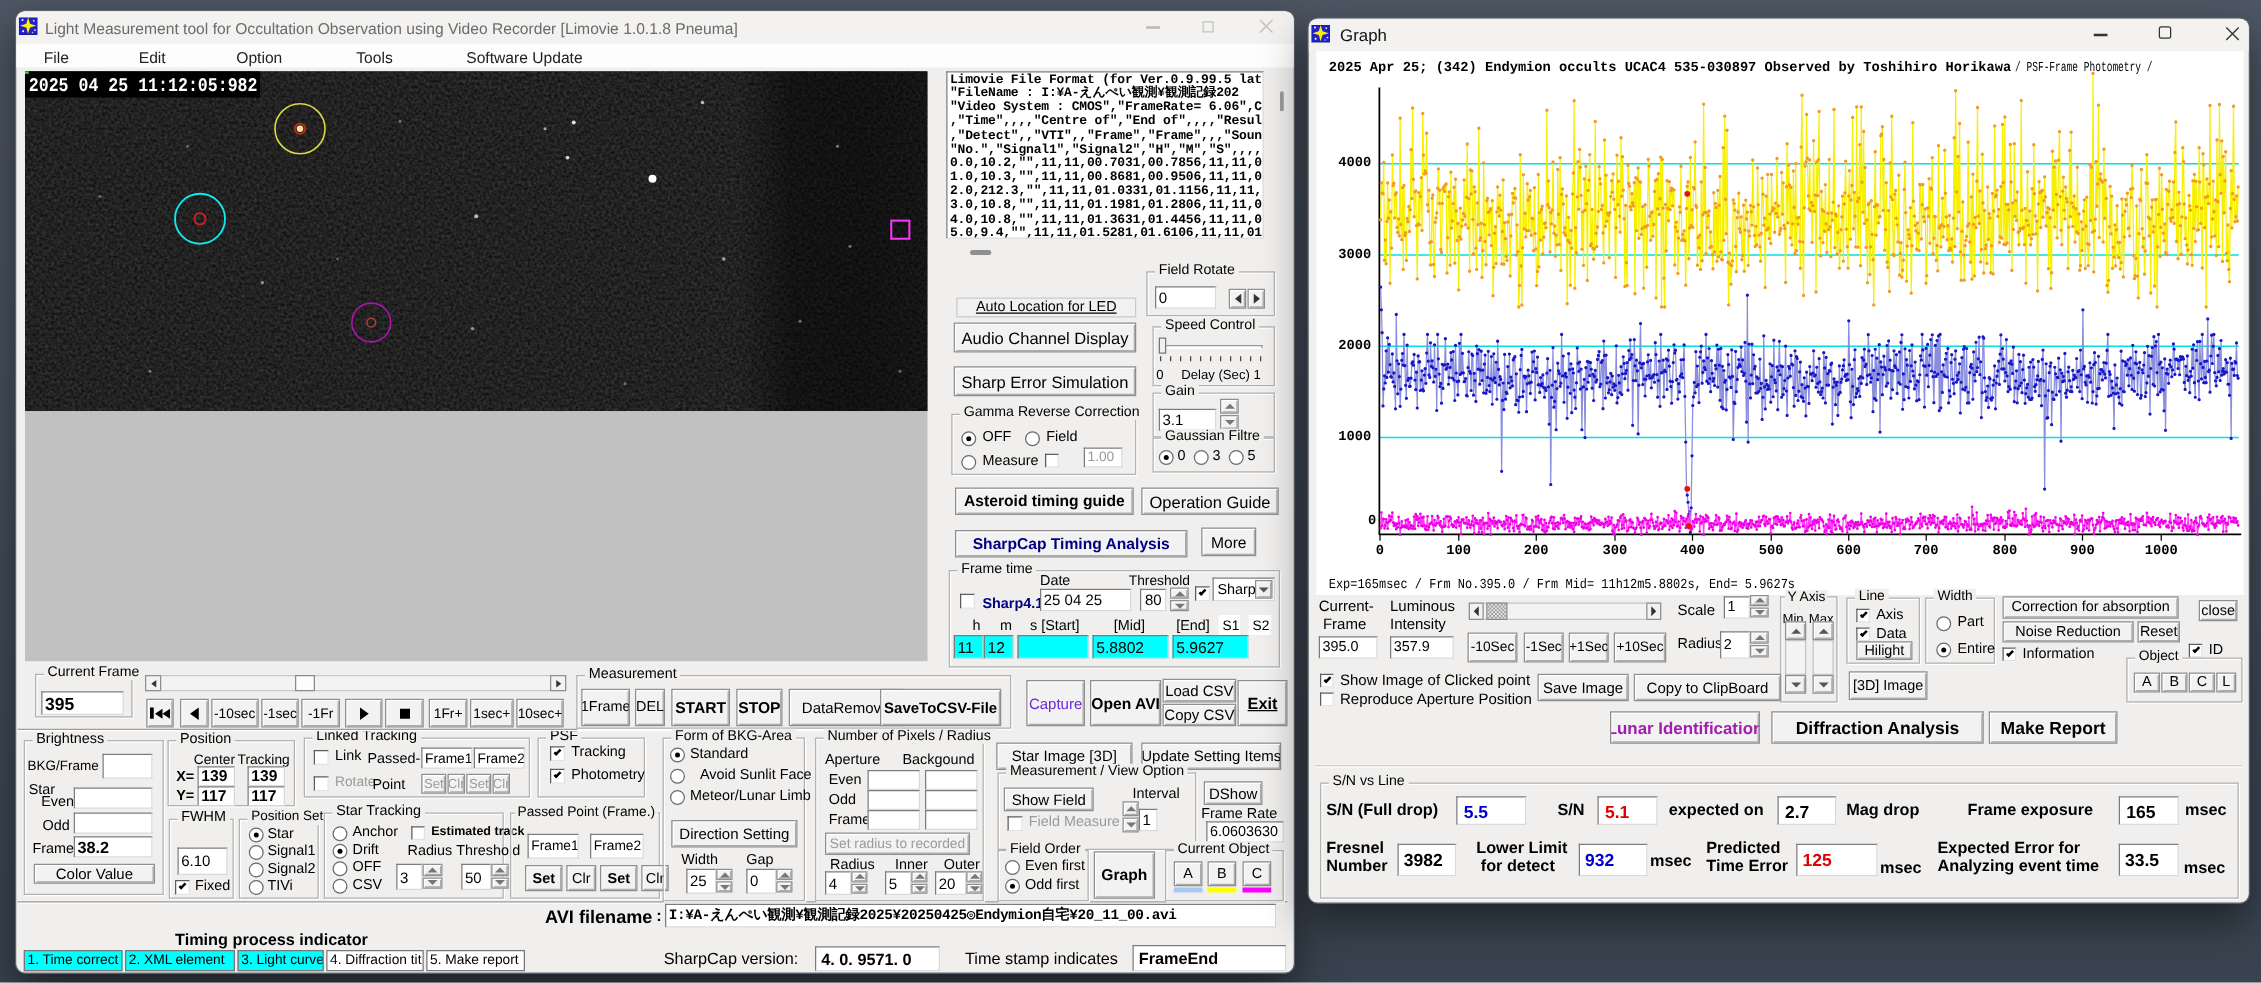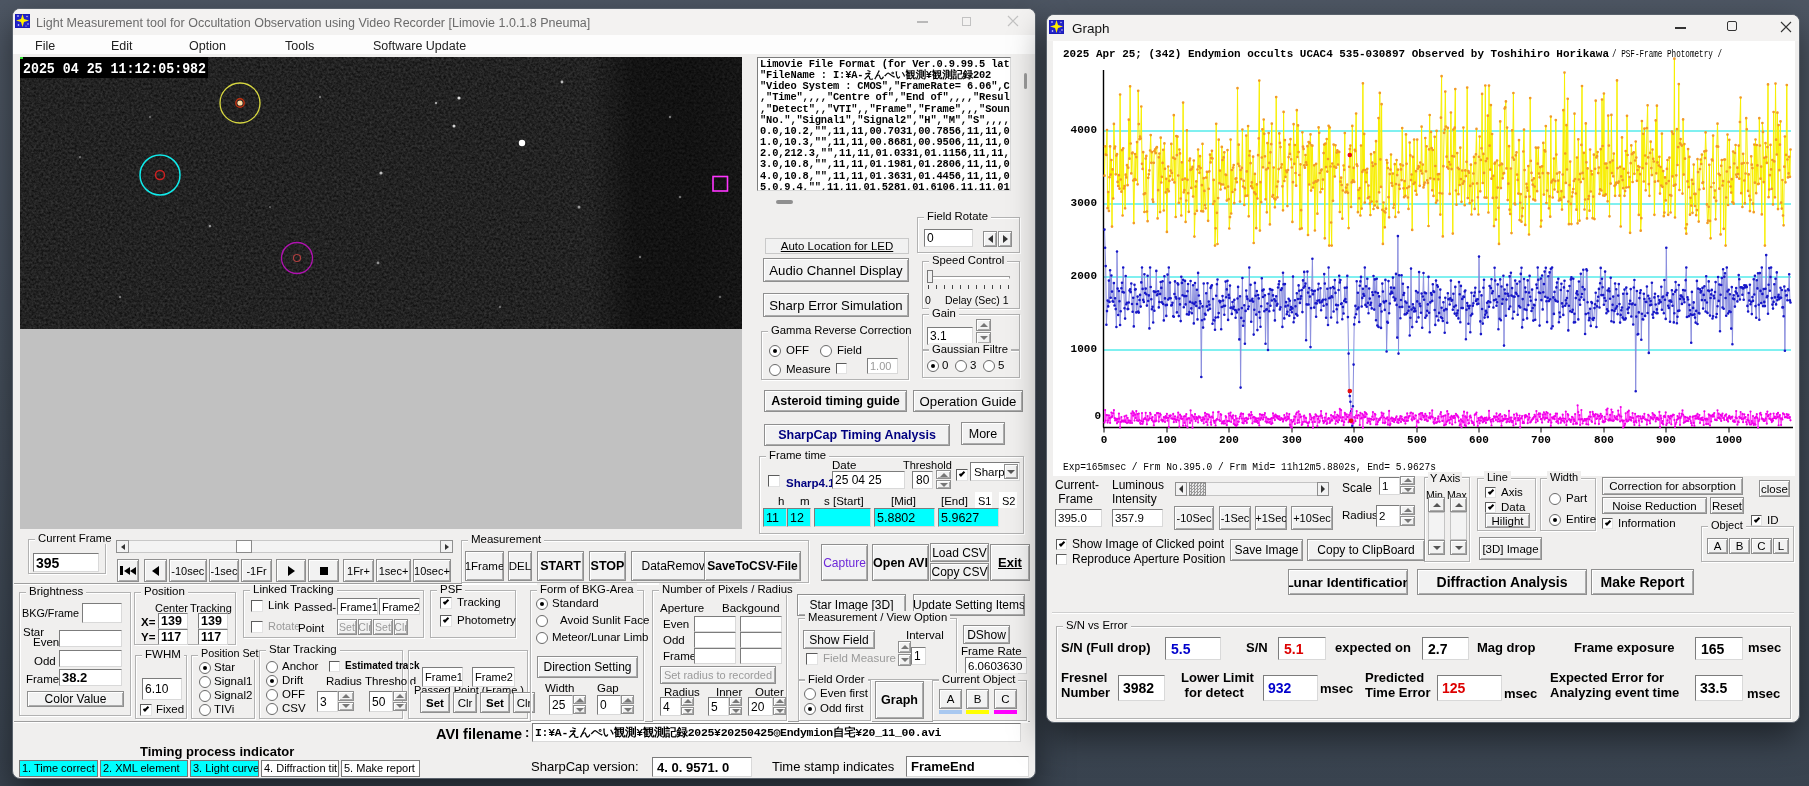--- a/index.html
+++ b/index.html
@@ -335,21 +335,21 @@
     <i class="td" style="border-top-color:#777"></i>
   </div>
 <div class="tb" style="left:369px;top:691px;width:24px;height:21px;font-size:12px;line-height:20px;padding-left:2px;">50</div>
 <div class="btn" style="left:393px;top:691px;width:14px;height:9.5px;">
     <i class="tu" style="border-bottom-color:#777"></i>
   </div>
 <div class="btn" style="left:393px;top:701.5px;width:14px;height:9.5px;">
     <i class="td" style="border-top-color:#777"></i>
   </div>
 <div class="gb" style="left:408px;top:650px;width:120px;height:69px;"></div>
-<div class="lb" style="left:412px;top:644px;font-size:11px;background:#f0efee;padding:0 2px;margin-top:40px;">Passed Point (Frame.)</div>
+<div class="lb" style="left:412px;top:644px;font-size:11px;background:#f0efee;padding:0 2px;">Passed Point (Frame.)</div>
 <div class="tb" style="left:422px;top:667px;width:41px;height:20px;font-size:11px;line-height:19px;padding-left:2px;">Frame1</div>
 <div class="tb" style="left:472px;top:667px;width:43px;height:20px;font-size:11px;line-height:19px;padding-left:2px;">Frame2</div>
 <div class="btn" style="left:420px;top:692px;width:30px;height:21px;font-size:11.5px;font-weight:bold;color:#000;">Set</div>
 <div class="btn" style="left:453px;top:692px;width:24px;height:21px;font-size:11.5px;color:#000;">Clr</div>
 <div class="btn" style="left:480px;top:692px;width:30px;height:21px;font-size:11.5px;font-weight:bold;color:#000;">Set</div>
 <div class="btn" style="left:513px;top:692px;width:22px;height:21px;font-size:11.5px;color:#000;">Clr</div>
 <div style="left:14px;top:583px;width:726px;height:1px;background:#9e9e9e;box-shadow:0 1px 0 #fff;"></div>
 <div style="left:14px;top:721px;width:1016px;height:1px;background:#9e9e9e;box-shadow:0 1px 0 #fff;"></div>
 <div class="gb" style="left:461px;top:540px;width:348px;height:43px;">
     <span class="gbl" style="left:6px;font-size:11.5px;">Measurement</span>
@@ -640,26 +640,26 @@
 <div class="btn" style="left:1773px;top:538px;width:16px;height:16px;font-size:11.5px;color:#000;">L</div>
 <div class="btn" style="left:1479px;top:537px;width:63px;height:23px;font-size:11.5px;color:#000;">[3D] Image</div>
 <div class="cb" style="left:1056px;top:539px;width:11px;height:11px;">
     <i class="ck"></i>
   </div>
 <div class="lb" style="left:1072px;top:538px;font-size:12px;color:#000;">Show Image of Clicked point</div>
 <div class="cb" style="left:1056px;top:554px;width:11px;height:11px;"></div>
 <div class="lb" style="left:1072px;top:553px;font-size:12px;color:#000;">Reproduce Aperture Position</div>
 <div class="btn" style="left:1230px;top:539px;width:73px;height:22px;font-size:12px;color:#000;">Save Image</div>
 <div class="btn" style="left:1307px;top:539px;width:118px;height:22px;font-size:12px;color:#000;">Copy to ClipBoard</div>
-<div class="btn" style="left:1288px;top:569px;width:120px;height:26px;font-size:13.5px;font-weight:bold;color:#000000;white-space:nowrap;">Lunar Identification</div>
+<div class="btn" style="left:1288px;top:569px;width:120px;height:26px;font-size:13.5px;font-weight:bold;color:#a21caf;white-space:nowrap;">Lunar Identification</div>
 <div class="btn" style="left:1417px;top:569px;width:170px;height:26px;font-size:14px;font-weight:bold;color:#000;">Diffraction Analysis</div>
 <div class="btn" style="left:1591px;top:569px;width:103px;height:26px;font-size:14px;font-weight:bold;color:#000;">Make Report</div>
 <div style="left:1052px;top:612px;width:742px;height:1px;background:#cfcfcf;box-shadow:0 1px 0 #fff;"></div>
 <div class="gb" style="left:1056px;top:626px;width:735px;height:93px;">
-    <span class="gbl" style="left:6px;font-size:11.3px;">S/N vs Error</span>
+    <span class="gbl" style="left:6px;font-size:11.3px;">S/N vs Line</span>
   </div>
 <div class="lb" style="left:1061px;top:641px;font-size:13px;font-weight:bold;">S/N (Full drop)</div>
 <div class="tb" style="left:1165px;top:637px;width:56px;height:23px;font-size:14px;line-height:22px;padding-left:5px;font-weight:bold;color:#0000cc;">5.5</div>
 <div class="lb" style="left:1246px;top:641px;font-size:13px;font-weight:bold;">S/N</div>
 <div class="tb" style="left:1278px;top:637px;width:48px;height:23px;font-size:14px;line-height:22px;padding-left:5px;font-weight:bold;color:#dd0000;">5.1</div>
 <div class="lb" style="left:1335px;top:641px;font-size:13px;font-weight:bold;text-align:center;">expected on</div>
 <div class="tb" style="left:1422px;top:637px;width:47px;height:23px;font-size:14px;line-height:22px;padding-left:5px;font-weight:bold;">2.7</div>
 <div class="lb" style="left:1477px;top:641px;font-size:13px;font-weight:bold;">Mag drop</div>
 <div class="lb" style="left:1574px;top:641px;font-size:13px;font-weight:bold;">Frame exposure</div>
 <div class="tb" style="left:1695px;top:637px;width:48px;height:23px;font-size:14px;line-height:22px;padding-left:5px;font-weight:bold;">165</div>

